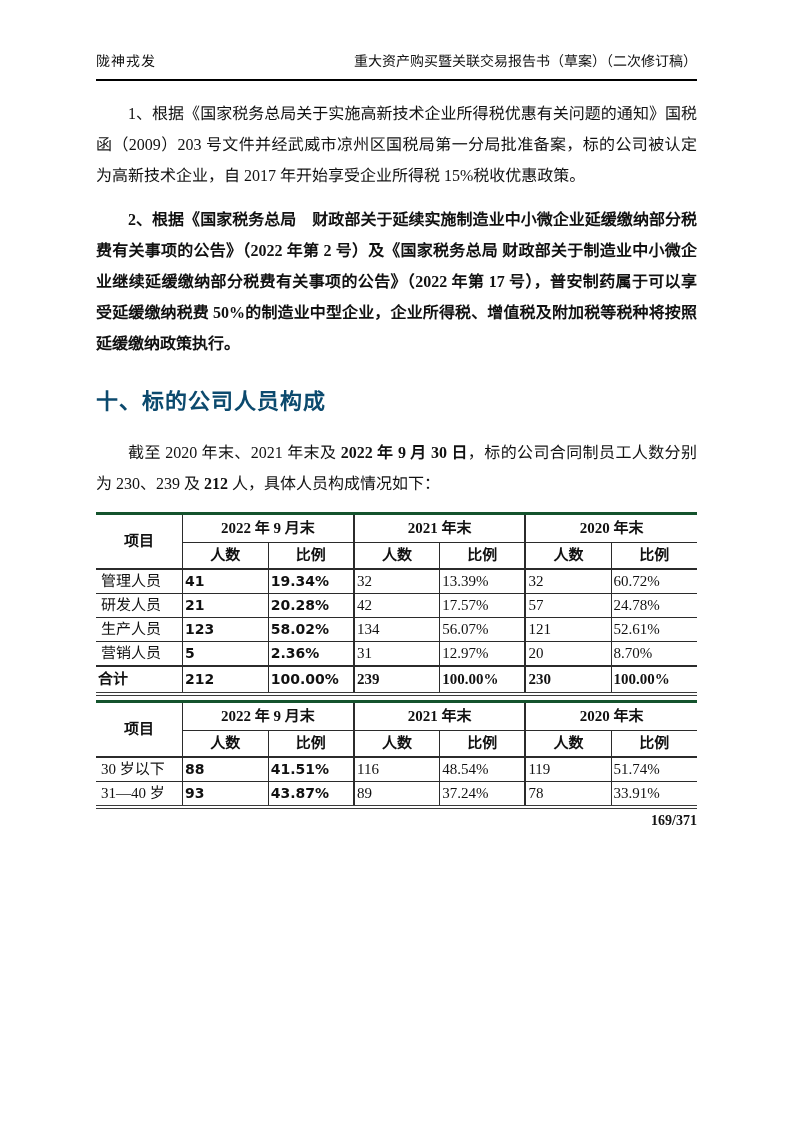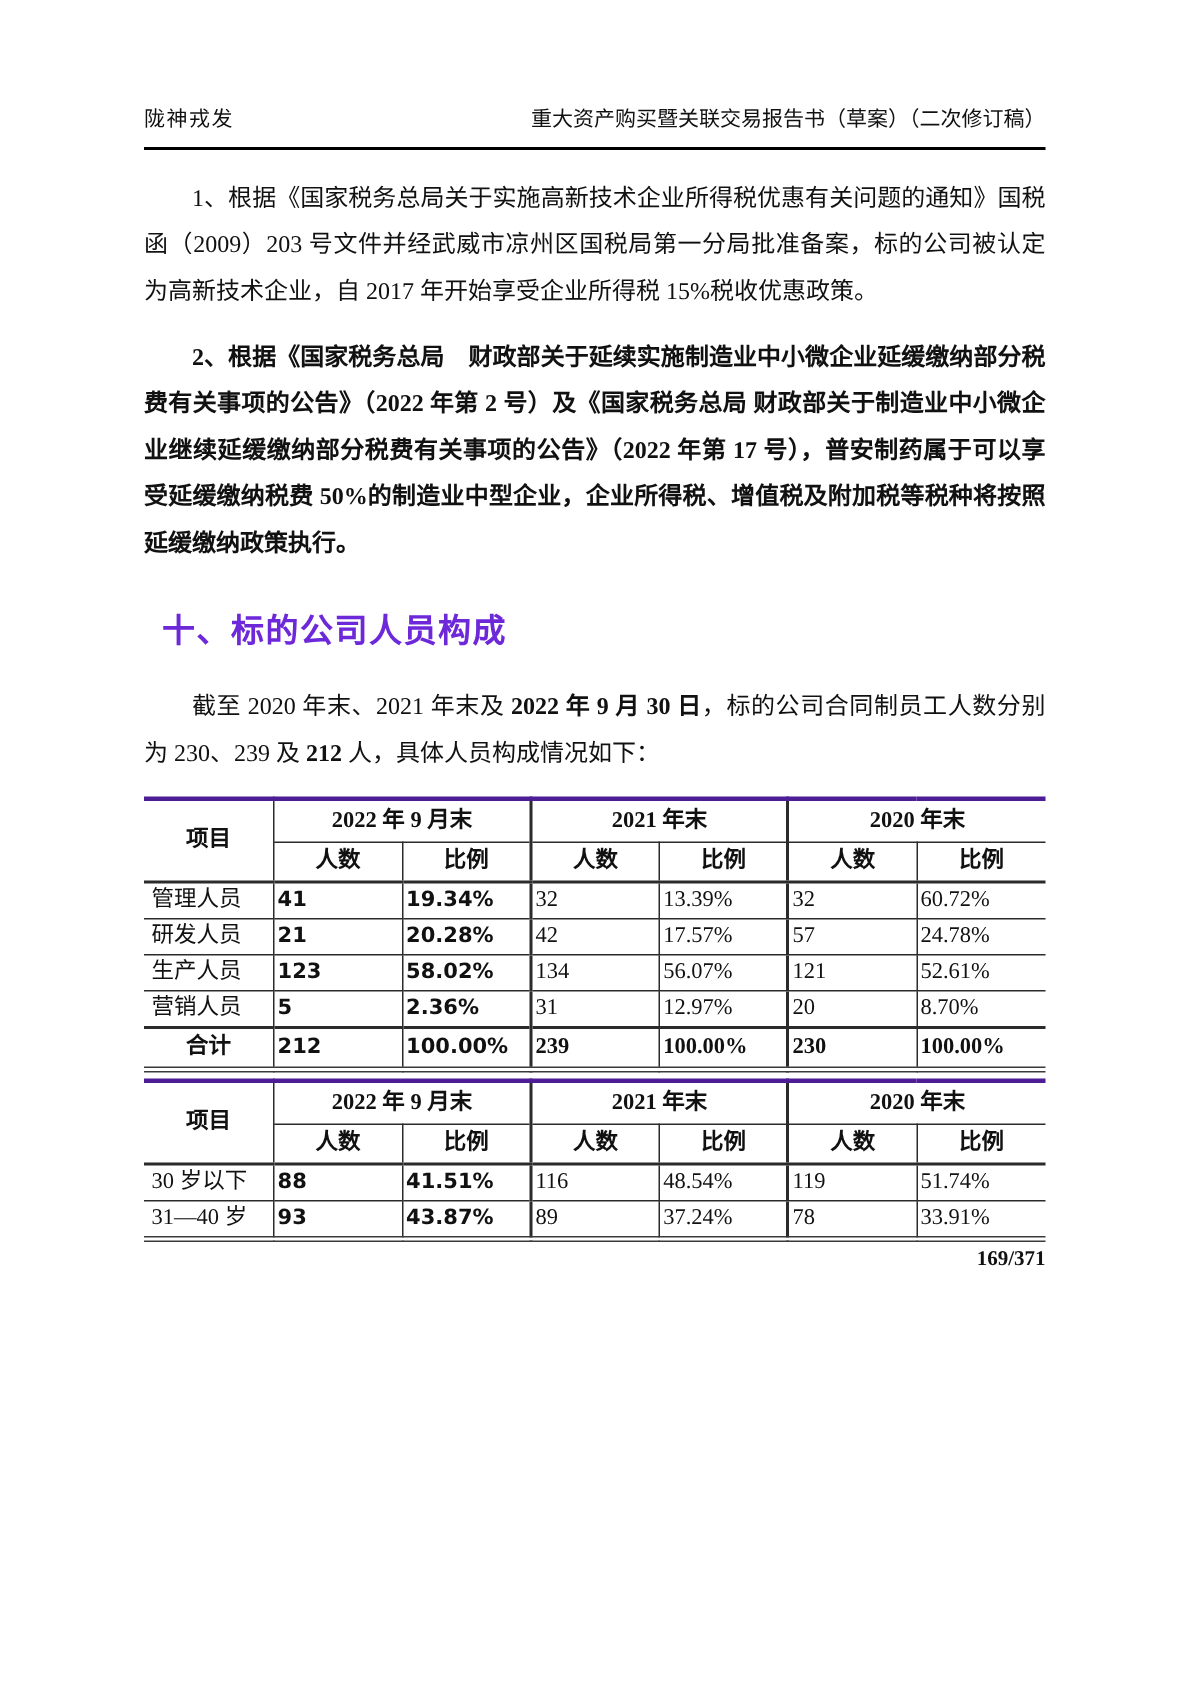--- a/index.html
+++ b/index.html
@@ -1,19 +1,19 @@
 <!DOCTYPE html>
 <html lang="zh-CN"><head>
 <meta charset="utf-8">
 <style>
   html,body{margin:0;padding:0;background:#ffffff;}
   .page{
     width:793px;height:1060px;box-sizing:border-box;
     background:#ffffff;
-    padding:71px 96px 0 96px;
+    padding:52px 96px 0 96px;
     font-family:"Liberation Serif","DejaVu Serif",serif;
     color:#111;
     overflow:hidden;
   }
   
   .doc-header{
     display:flex;justify-content:space-between;align-items:flex-end;
     font-size:14px;line-height:20px;
     border-bottom:2px solid #000;
     padding-bottom:7px;
@@ -23,50 +23,50 @@
   .para{
     font-size:16px;line-height:31px;
     text-align:justify;text-indent:2em;
     margin:13px 0;
   }
   .para.kai{font-weight:700;}
   .para.first{margin-top:17px;}
   .section-heading{
     font-family:"DejaVu Sans","Liberation Sans",sans-serif;
     font-weight:700;font-size:22px;letter-spacing:1px;
-    margin:24px 0 22px 12px;color:#6d28d9;
+    margin:24px 0 22px 0;color:#0c4a6e;
   }
   .seg-b{font-weight:700;}
   .sub-heading{
     font-size:16px;line-height:28px;text-indent:2em;
     margin:14px 0 9px 0;
   }
   
   table.rpt{
     width:100%;border-collapse:collapse;table-layout:fixed;
-    border-top:3px solid #4c1d95;
+    border-top:3px solid #14532d;
     border-bottom:4px double #3a3a3a;
     margin:0 0 4px 0;
   }
   table.rpt th,table.rpt td{
     border:1px solid #2b2b2b;
     font-size:15px;line-height:17px;
     overflow:hidden;white-space:nowrap;
   }
   table.rpt tr > *:first-child{border-left:0;}
   table.rpt tr > *:last-child{border-right:0;}
   table.rpt thead tr:first-child th{border-top:0;}
   table.rpt tbody tr:last-child td{border-bottom:0;}
   table.rpt th{font-weight:700;text-align:center;padding:5px 2px;}
   table.rpt th.item-h{border-bottom-width:2px;}
   table.rpt thead tr:last-child th{border-bottom-width:2px;padding:4px 2px;}
   table.rpt .grp{border-left-width:2px;}
   table.rpt td{padding:3px 2px;}
   table.rpt td.lbl{text-align:left;padding-left:5px;}
-  table.rpt td.lbl.c{text-align:center;padding-left:2px;font-weight:700;}
+  table.rpt td.lbl.c{text-align:left;padding-left:2px;font-weight:700;}
   table.rpt td.val{padding-right:17px;}
   table.rpt td.y2022{
     font-family:"DejaVu Sans","Liberation Sans",sans-serif;
     font-weight:700;font-size:14px;
   }
   table.rpt tr.total td{border-top-width:2px;font-weight:700;padding:4px 2px;}
   table.rpt tr.total td.val{padding-right:17px;}
   
   .page-number{
     text-align:right;font-weight:700;font-size:14px;

